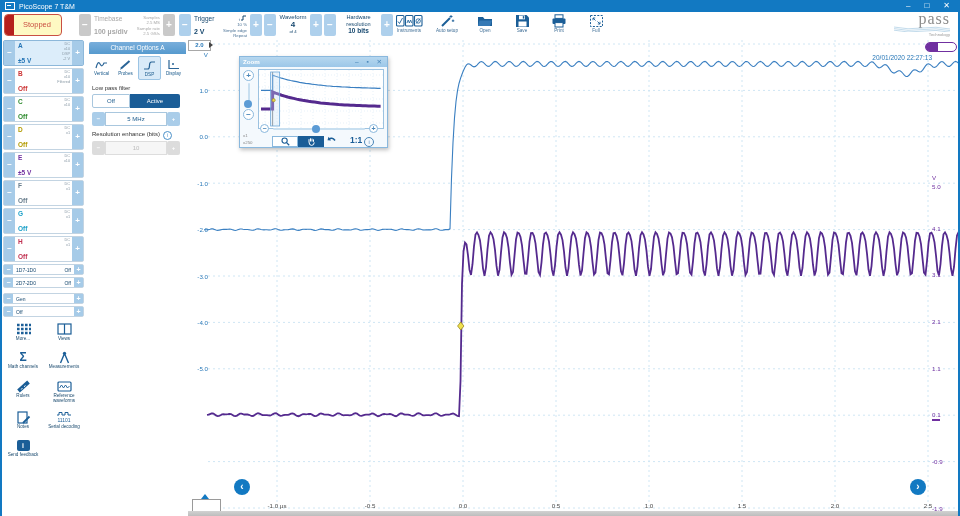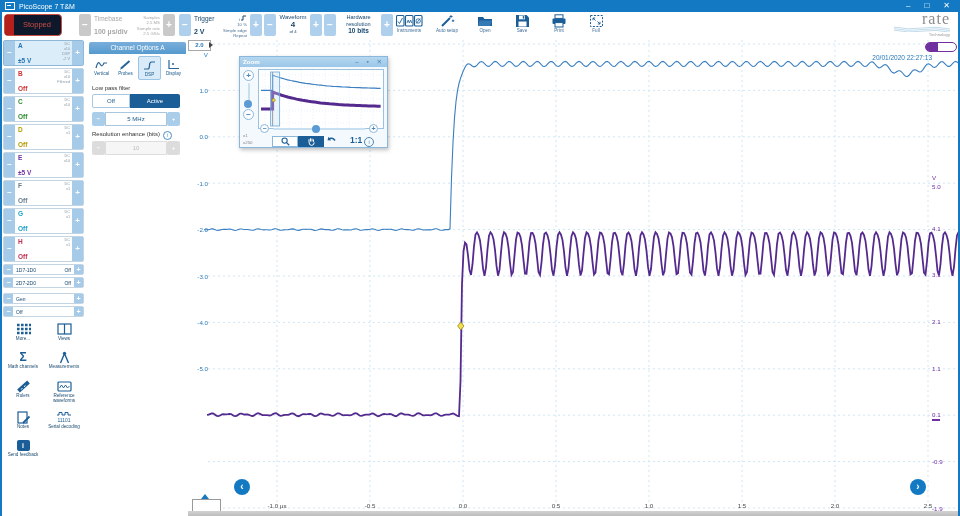--- a/index.html
+++ b/index.html
@@ -9,21 +9,21 @@
   .titlebar{position:absolute;left:0;top:0;right:0;height:12px;background:#1279c2;color:#fff;
             display:flex;align-items:center;font-size:7px;}
   .app-ico{width:8px;height:6px;border:1px solid #fff;margin:0 4px 0 3px;position:relative;}
   .app-ico:after{content:"";position:absolute;left:1px;top:2px;width:4px;height:1px;background:#fff;}
   .win-title{flex:1;}
   .win-btns{display:flex;gap:14px;margin-right:8px;font-size:8px;}
   .win-btns span{cursor:default;line-height:12px;}
   
   .toolbar{position:absolute;left:0;top:12px;right:0;height:26px;background:#fff;border-bottom:1px solid #d5d5d5;}
   .tbtn{position:absolute;top:2px;height:22px;box-sizing:border-box;}
-  .stopped{left:2px;width:58px;border:1.5px solid #c94f43;border-radius:4px;background:#0f172a;color:#c94f43;
+  .stopped{left:2px;width:58px;border:1.5px solid #c94f43;border-radius:4px;background:#fef9c3;color:#c94f43;
            font-size:7.5px;text-align:center;line-height:19px;padding-left:8px;overflow:hidden;}
   .stopped .block{position:absolute;left:0;top:0;bottom:0;width:9px;background:#b5201d;}
   .step-btn{width:12px;background:#aed0ec;color:#fff;font-size:10px;font-weight:bold;text-align:center;line-height:22px;border-radius:2px;}
   .step-btn.grey{background:#c9c9c9;}
   .panel{background:#fff;font-size:6.5px;color:#15476e;}
   .panel .t{font-size:6.5px;}
   .panel .v{font-weight:bold;font-size:7px;}
   .panel.disabled, .panel.disabled .sub{color:#a8a8a8;}
   .sub{font-size:4.3px;color:#4c7396;text-align:right;line-height:1.25;}
   .tb-flex{display:flex;justify-content:space-between;height:100%;padding:1px 2px;box-sizing:border-box;}
@@ -239,21 +239,21 @@
     <div class="iconbtn" style="left:577px">
       <svg width="15" height="14" viewBox="0 0 15 14">
         <rect x="1.5" y="1.5" width="12" height="11" fill="none" stroke="#1b5e97" stroke-width="1" stroke-dasharray="2 1.4"></rect>
         <path d="M4 4 L6.5 6.5 M4 4 h2.2 M4 4 v2.2" stroke="#1b5e97" stroke-width="0.9" fill="none"></path>
         <path d="M11 10 L8.5 7.5 M11 10 h-2.2 M11 10 v-2.2" stroke="#1b5e97" stroke-width="0.9" fill="none"></path>
       </svg>
       <span>Full</span>
     </div>
 
     <div class="brand">
-      <div class="p">rate</div>
+      <div class="p">pass</div>
       <svg width="56" height="6" viewBox="0 0 56 6" style="display:block;margin-left:16px">
         <path d="M0 1 q14 3 28 1 t28 1" fill="none" stroke="#a9cbe2" stroke-width="0.7"></path>
         <path d="M0 2.6 q14 3 28 1 t28 1" fill="none" stroke="#a9cbe2" stroke-width="0.7"></path>
         <path d="M0 4.2 q14 3 28 1 t28 1" fill="none" stroke="#a9cbe2" stroke-width="0.7"></path>
       </svg>
       <div class="tg">Technology</div>
     </div>
   </div>
 
   <div class="sidebar">

